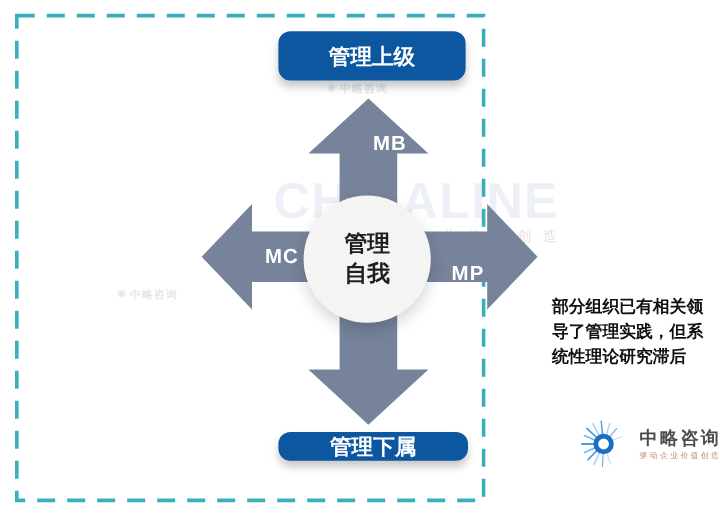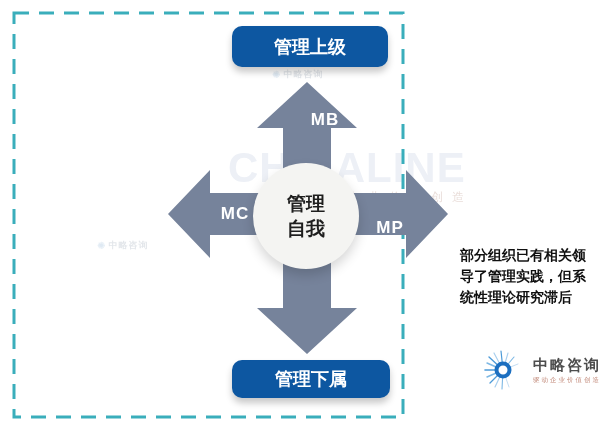--- a/index.html
+++ b/index.html
@@ -40,21 +40,21 @@
   
   .bbox{
     position:absolute;z-index:5;background:#0d57a1;border-radius:10px;
     display:flex;align-items:center;justify-content:center;
     color:#ffffff;font-weight:bold;
     box-shadow:0 5px 7px rgba(0,0,0,0.22);
   }
   .bbox-top{left:232px;top:26px;width:156px;height:41px;font-size:18px;}
   .bbox-left{left:20px;top:194px;width:132px;height:44px;font-size:18px;}
   .bbox-right{left:460px;top:193px;width:135px;height:44px;font-size:17px;}
-  .bbox-bottom{left:232px;top:360px;width:158px;height:38px;font-size:18px;}
+  .bbox-bottom{left:232px;top:360px;width:158px;height:24px;font-size:18px;}
   
   .annotation{position:absolute;left:460px;top:245px;width:142px;z-index:5;}
   .annotation div{font-size:14px;font-weight:bold;color:#101010;line-height:21px;white-space:nowrap;}
   
   .logo{position:absolute;left:477px;top:344px;z-index:5;display:flex;align-items:center;gap:4px;}
   .logo-texts{display:flex;flex-direction:column;}
   .logo-name{font-family:"DejaVu Serif","Liberation Serif",serif;font-size:15px;font-weight:bold;color:#4d4d4d;letter-spacing:2px;white-space:nowrap;}
   .logo-tag{font-size:6.5px;letter-spacing:2px;color:#c28a7a;margin-top:1px;white-space:nowrap;}
 </style>
 </head>

